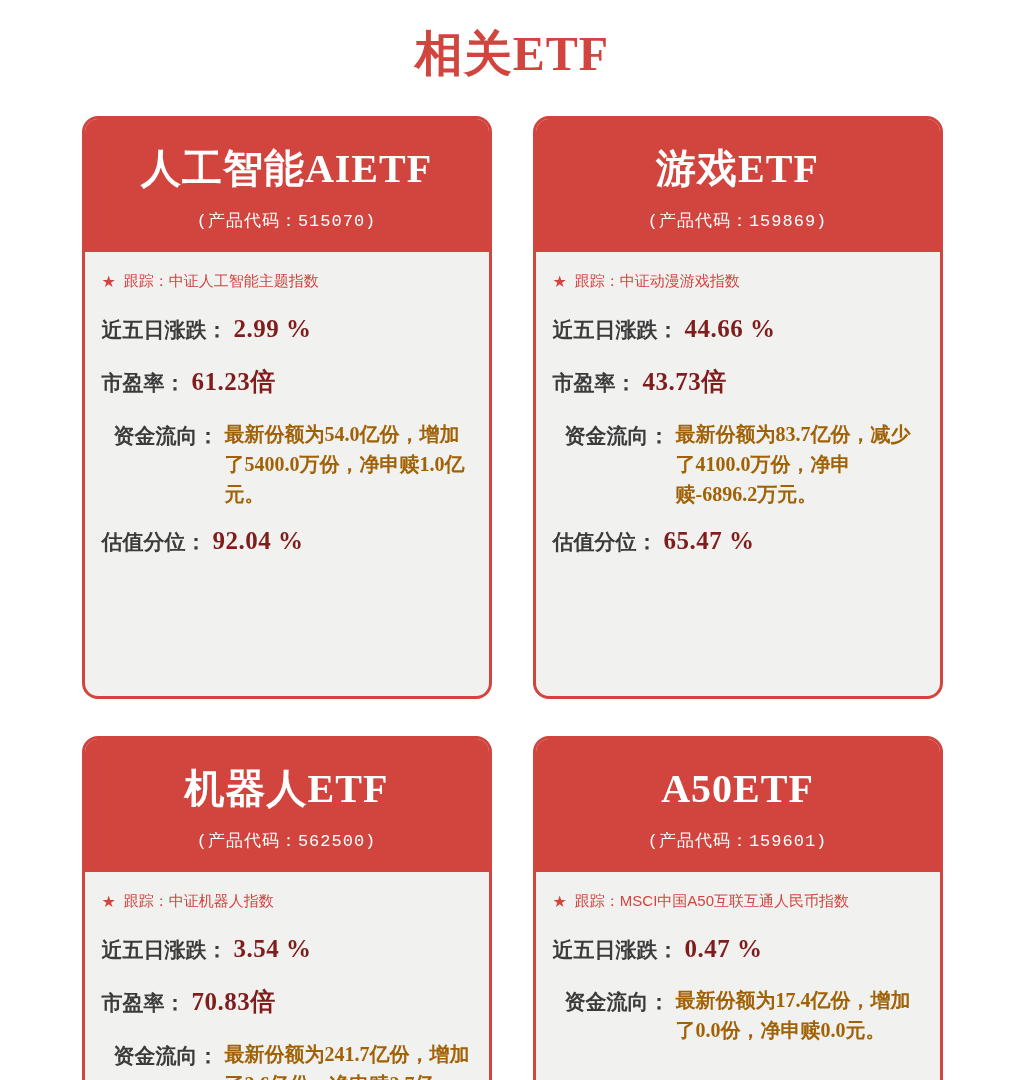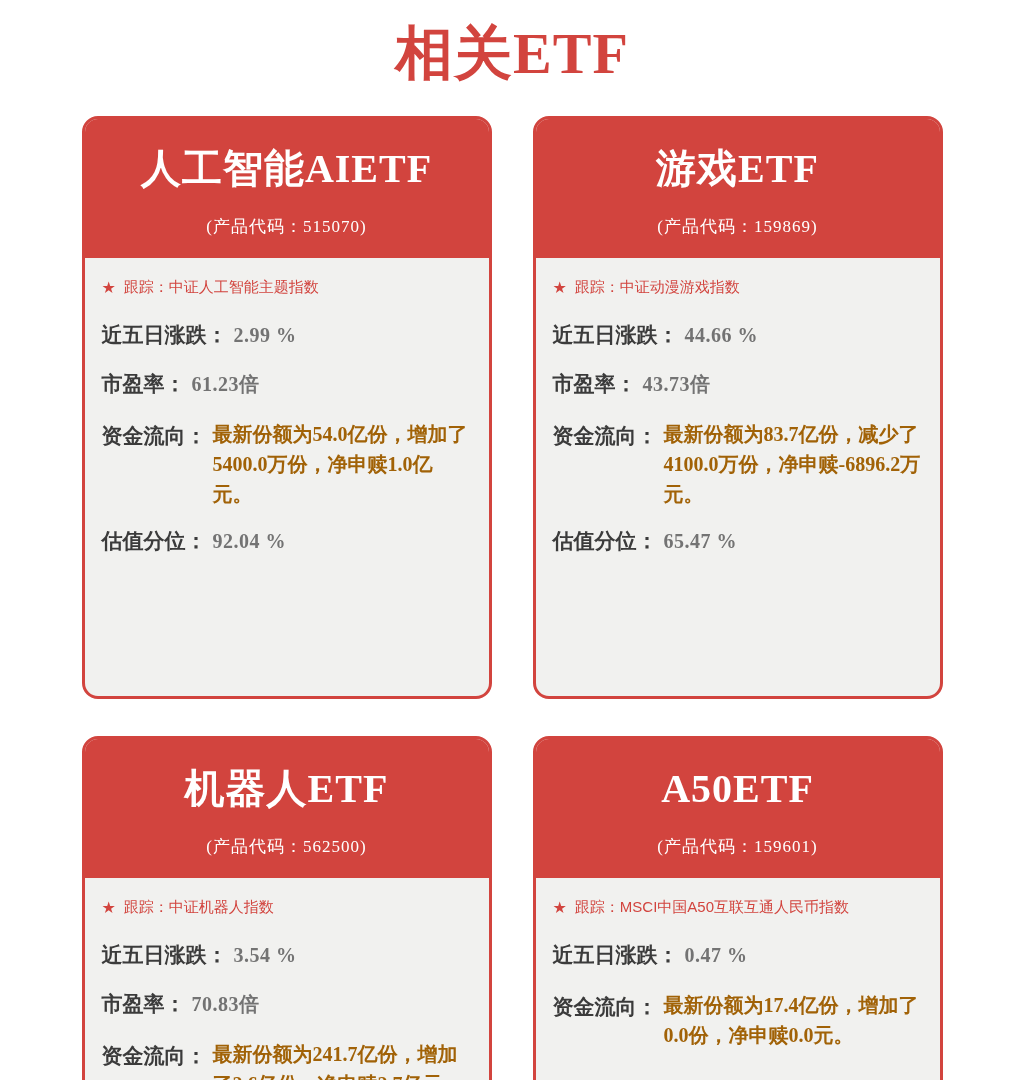--- a/index.html
+++ b/index.html
@@ -10,21 +10,21 @@
     height: 1080px;
     overflow: hidden;
   }
   .page-title {
     text-align: center;
     margin-top: 14px;
     height: 86px;
     line-height: 80px;
     font-family: "Liberation Serif", serif;
     font-weight: bold;
-    font-size: 58px;
+    font-size: 48px;
     color: #d2443e;
     letter-spacing: 1px;
   }
   .cards-grid {
     display: grid;
     grid-template-columns: 410px 410px;
     column-gap: 41px;
     row-gap: 37px;
     justify-content: center;
     margin-top: 16px;
@@ -47,23 +47,23 @@
     flex-shrink: 0;
   }
   .card-title {
     font-family: "Liberation Serif", serif;
     font-weight: bold;
     font-size: 40px;
     line-height: 52px;
     letter-spacing: 1px;
   }
   .card-code {
-    font-family: Liberation Serif, serif;
+    font-family: Liberation Mono, monospace;
     font-size: 17px;
-    margin-top: 20px;
+    margin-top: 14px;
     letter-spacing: 1px;
   }
   .card-body {
     padding: 19px 17px 10px 17px;
   }
   .track-row {
     display: flex;
     align-items: baseline;
     color: #d2443e;
     font-size: 15px;
@@ -85,29 +85,30 @@
     font-size: 21px;
     font-weight: bold;
     color: #3b3b3b;
     flex-shrink: 0;
     white-space: nowrap;
     text-align: right;
   }
   .stat-value {
     font-family: "Liberation Serif", serif;
     font-weight: bold;
-    font-size: 20px;
-    color: #737373;
+    font-size: 25px;
+    color: #7f1d1d;
     margin-left: 6px;
     letter-spacing: 0.5px;
   }
   .flow-row {
     display: flex;
     align-items: flex-start;
     margin-bottom: 18px;
+    margin-left: 12px;
   }
   .flow-row .stat-label { padding-top: 3px; }
   .flow-text {
     font-family: "Liberation Serif", serif;
     font-weight: bold;
     font-size: 20px;
     line-height: 30px;
     color: #a16207;
     margin-left: 6px;
   }

